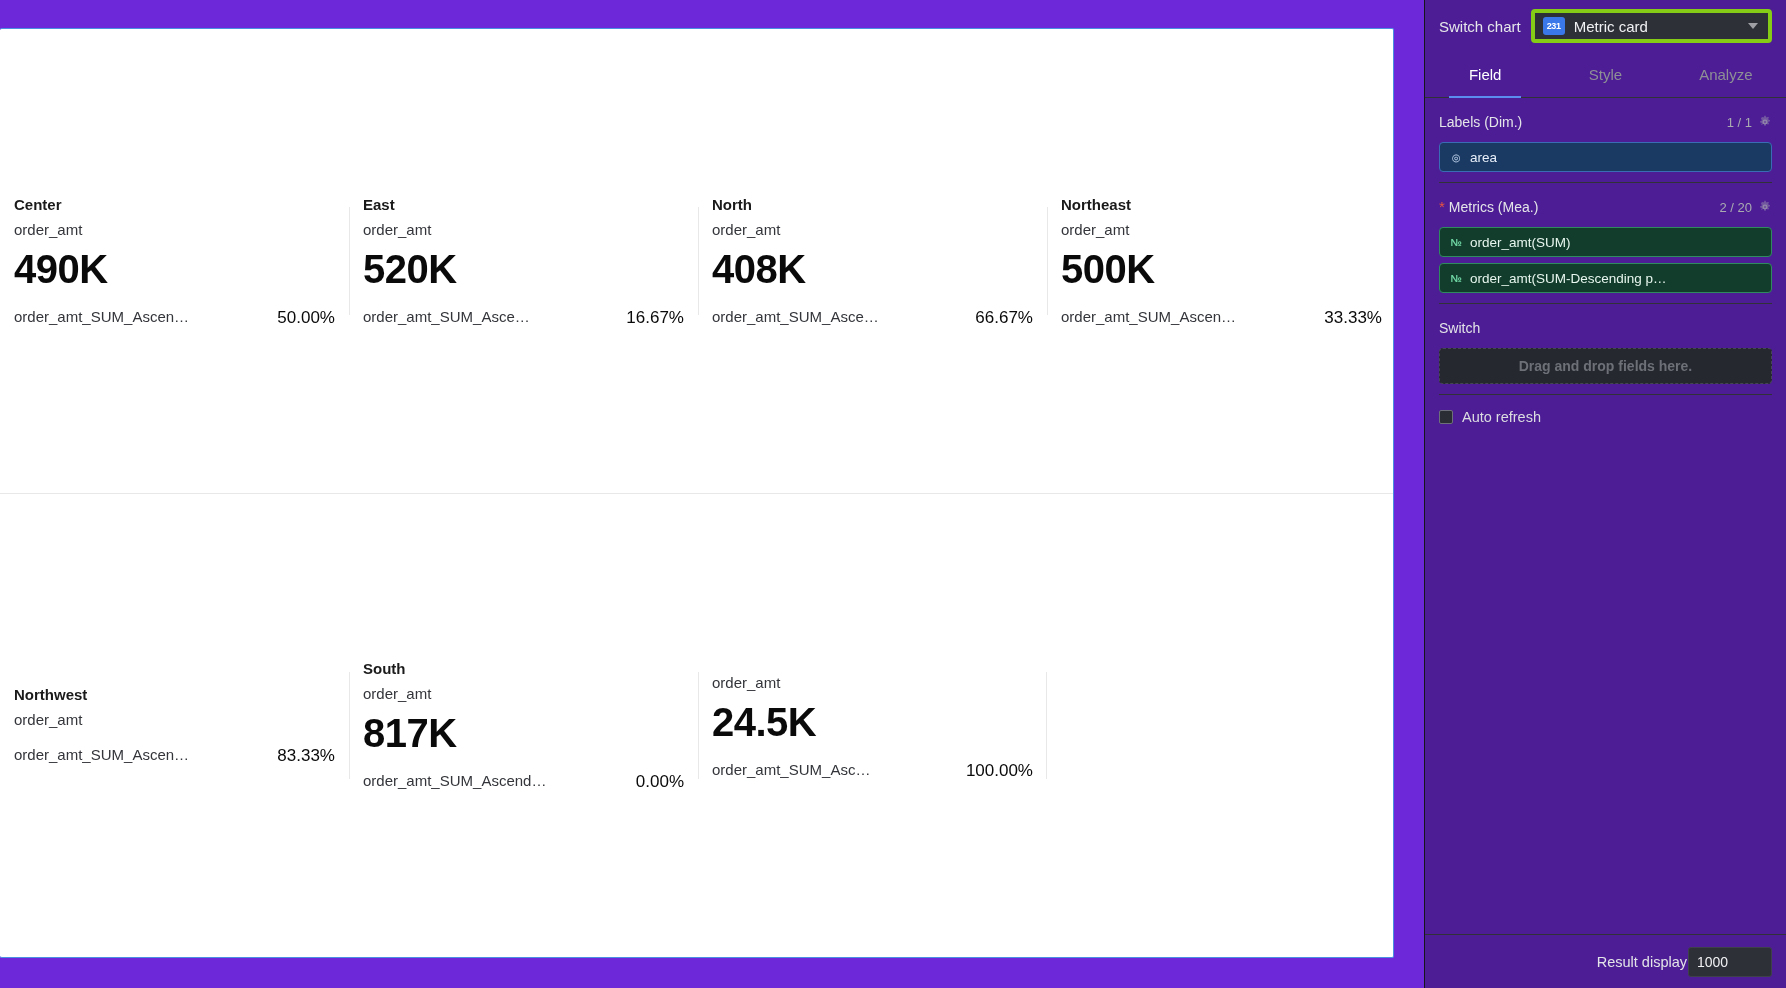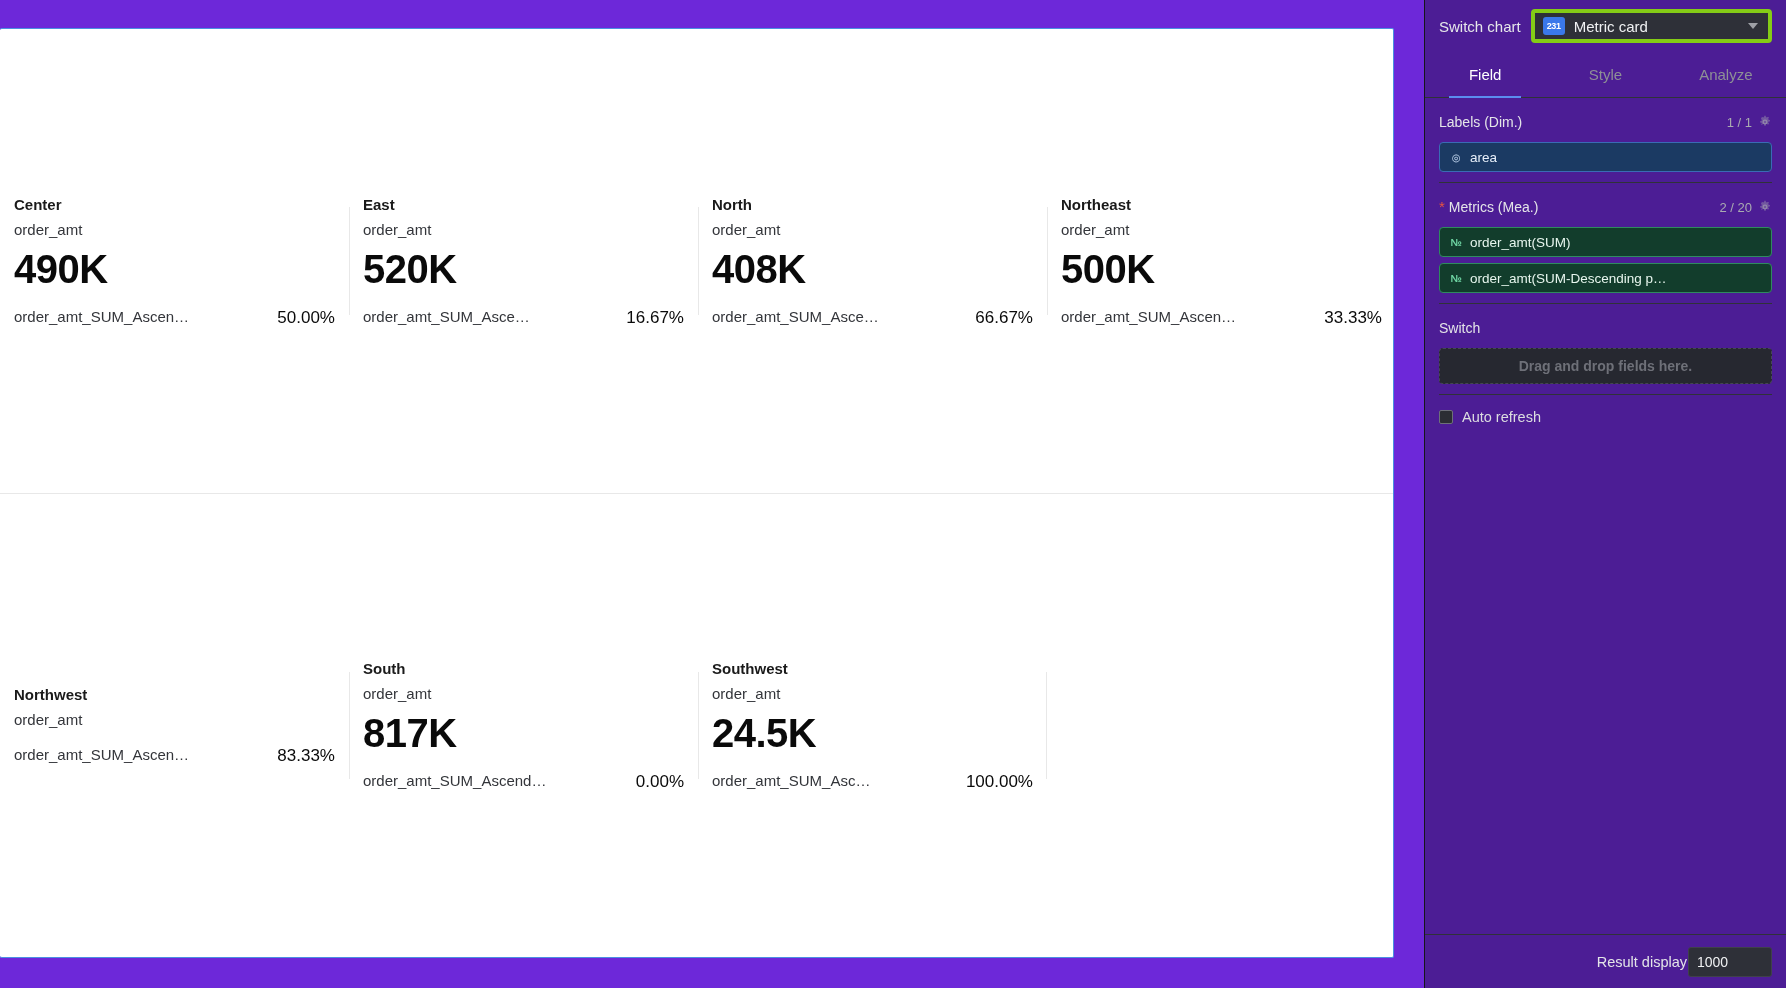--- a/index.html
+++ b/index.html
@@ -432,21 +432,20 @@
             <div class="cell-title">South</div>
             <div class="cell-sub">order_amt</div>
             <div class="cell-value">817K</div>
             <div class="cell-footer">
               <span class="cell-footer-label">order_amt_SUM_Ascend…</span>
               <span class="cell-footer-value">0.00%</span>
             </div>
           </div>
 
           <div class="metric-cell divider divider-end">
-            <div class="cell-title">Southwest</div>
             <div class="cell-sub">order_amt</div>
             <div class="cell-value">24.5K</div>
             <div class="cell-footer">
               <span class="cell-footer-label">order_amt_SUM_Asc…</span>
               <span class="cell-footer-value">100.00%</span>
             </div>
           </div>
 
           <div class="metric-cell empty"></div>
         </div>

